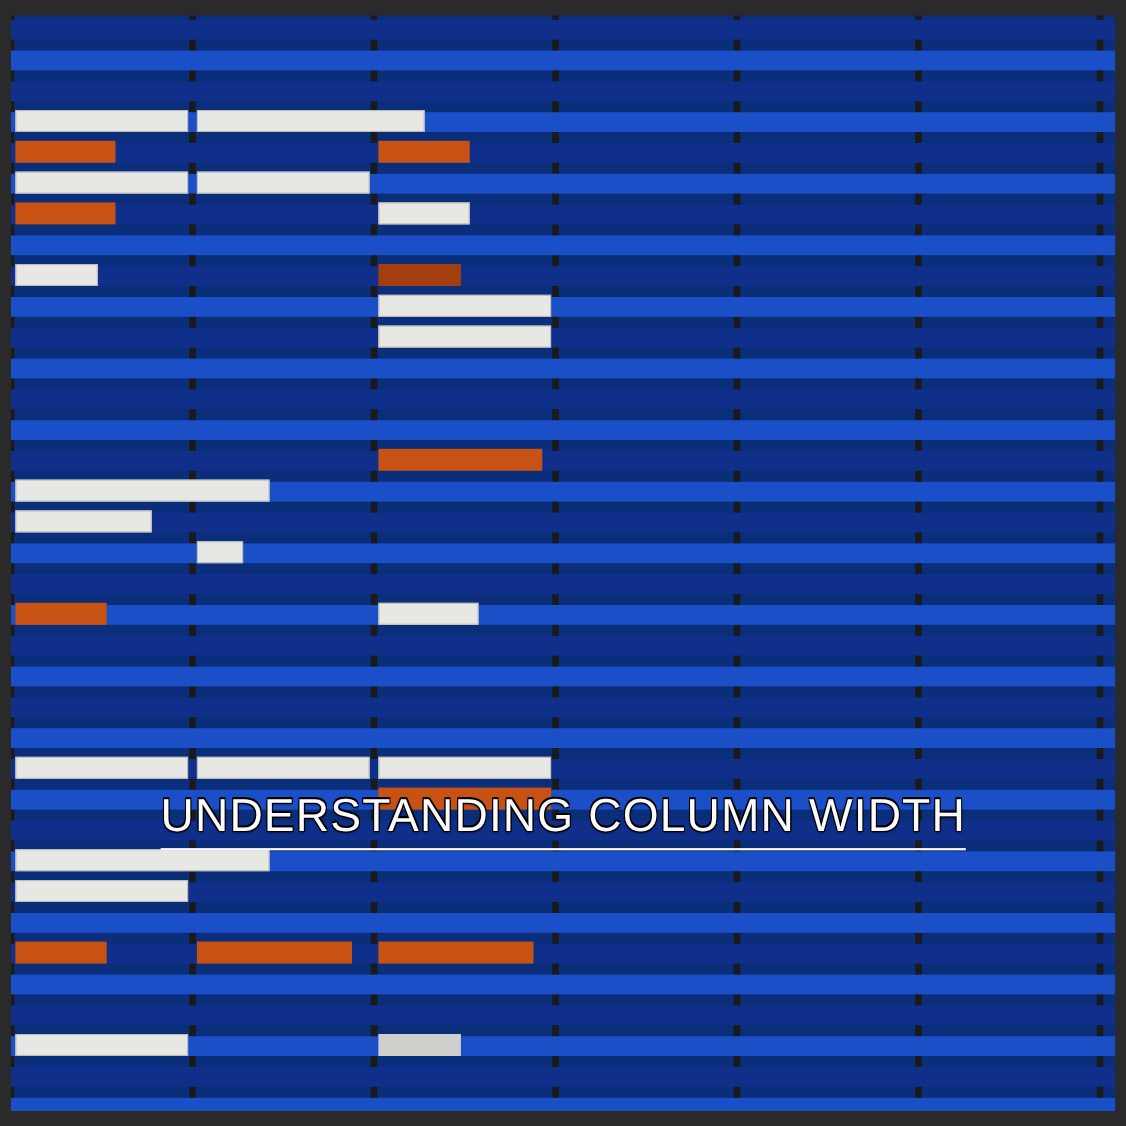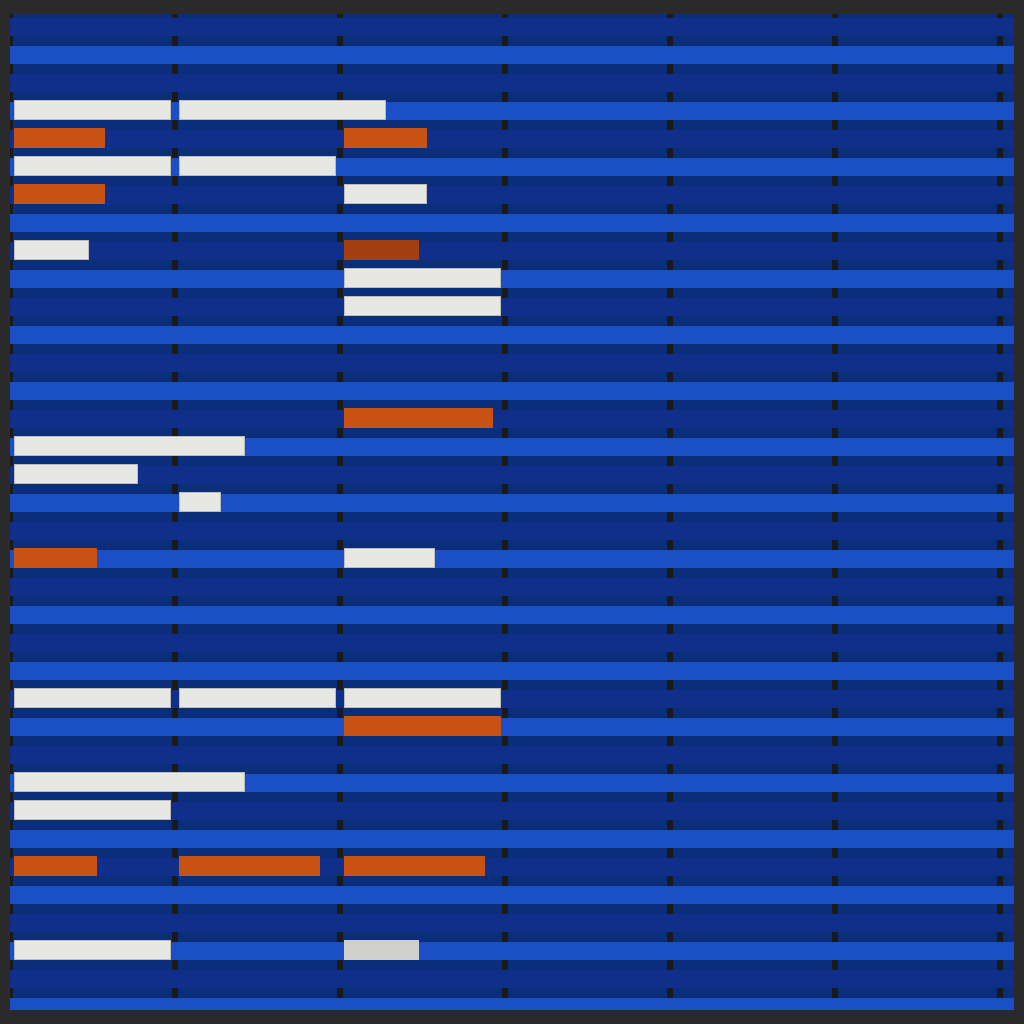--- a/index.html
+++ b/index.html
@@ -109,13 +109,16 @@
       <div class="cell orange" style="left: 4px; top: 842px; width: 82.75px; height: 20px;"></div>
       <div class="cell orange" style="left: 169px; top: 842px; width: 140.5px; height: 20px;"></div>
       <div class="cell orange" style="left: 334px; top: 842px; width: 140.5px; height: 20px;"></div>
       <div class="cell white" style="left: 4px; top: 926px; width: 157px; height: 20px;"></div>
       <div class="cell gray" style="left: 334px; top: 926px; width: 74.5px; height: 20px;"></div>
     </div>
   <div class="top-fade"></div>
   <div class="bot-fade"></div>
   <div class="side-fade-l"></div>
   <div class="side-fade-r"></div>
+  <div class="title-wrap">
+    <div class="title">Understanding Column Width</div>
+  </div>
 </div>
 
 </body></html>

